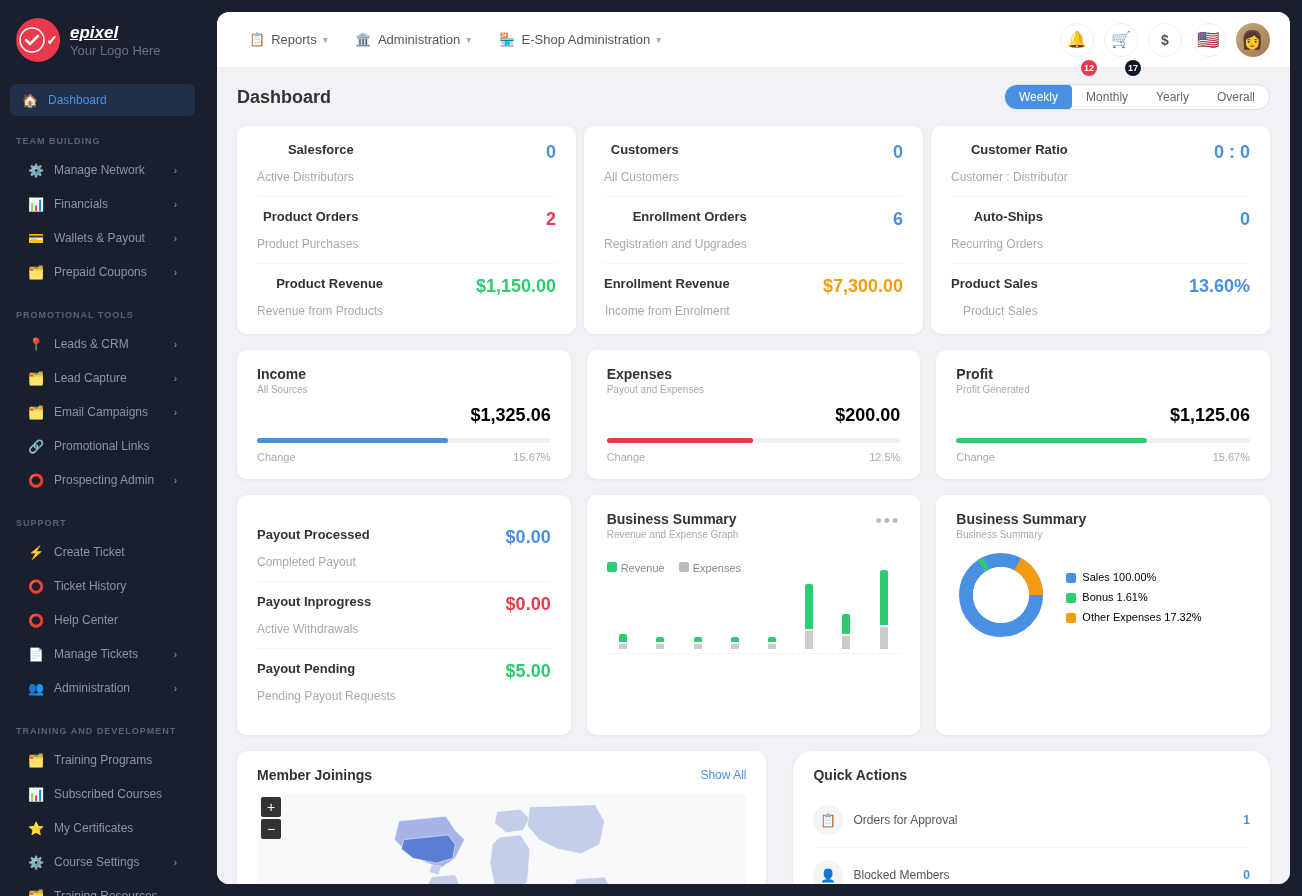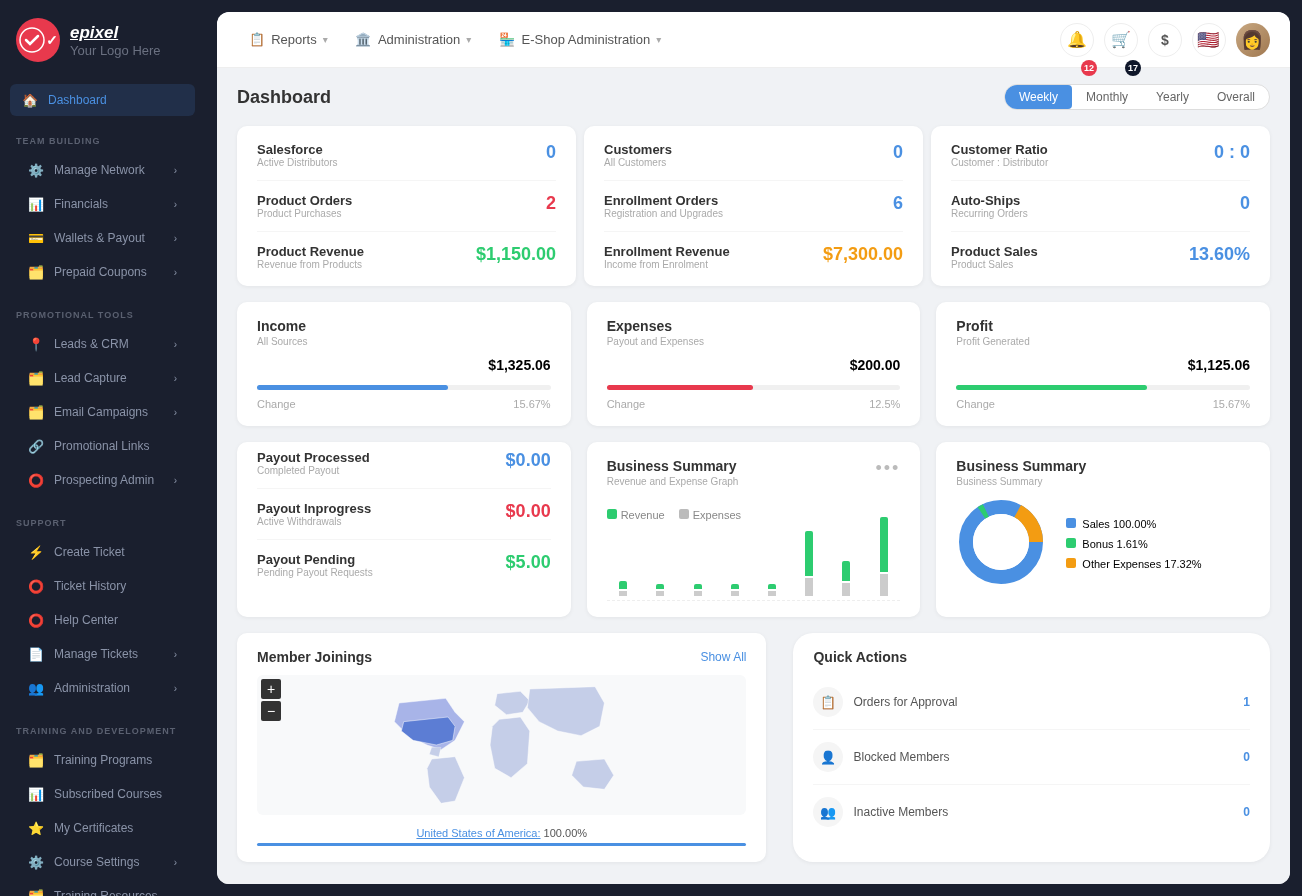--- a/index.html
+++ b/index.html
@@ -36,60 +36,60 @@
 
     
     .dashboard { flex: 1; padding: 16px 20px; overflow-y: auto; background: #f0f2f5; }
     .dashboard-header { display: flex; align-items: center; justify-content: space-between; margin-bottom: 16px; }
     .dashboard-title { font-size: 18px; font-weight: 600; color: #333; }
     .period-tabs { display: flex; gap: 0; border: 1px solid #ddd; border-radius: 20px; overflow: hidden; background: white; }
     .period-tab { padding: 5px 14px; font-size: 12px; cursor: pointer; color: #666; border: none; background: transparent; }
     .period-tab.active { background: #4a90e2; color: white; border-radius: 4px; }
 
     
-    .stats-grid { display: grid; grid-template-columns: 1fr 1fr 1fr; gap: 8px; margin-bottom: 16px; }
+    .stats-grid { display: grid; grid-template-columns: 1fr 1fr 1fr; gap: 8px; margin-bottom: 16px; text-align: right; }
     .card { background: white; border-radius: 10px; padding: 16px 20px; box-shadow: 0 1px 4px rgba(0,0,0,0.06); }
     .stat-row { display: flex; align-items: flex-start; justify-content: space-between; margin-bottom: 12px; padding-bottom: 12px; border-bottom: 1px solid #f5f5f5; }
     .stat-row:last-child { border-bottom: none; margin-bottom: 0; padding-bottom: 0; }
     .stat-label { font-size: 13px; font-weight: 600; color: #333; }
-    .stat-sub { font-size: 10px; color: #aaa; margin-top: 0; }
+    .stat-sub { font-size: 12px; color: #aaa; margin-top: 13px; }
     .stat-value { font-size: 18px; font-weight: 700; }
     .stat-value.blue { color: #4a90e2; }
     .stat-value.red { color: #e8394d; }
     .stat-value.green { color: #2dcc70; }
     .stat-value.orange { color: #f39c12; }
 
     
     .summary-grid { display: grid; grid-template-columns: 1fr 1fr 1fr; gap: 16px; margin-bottom: 16px; }
     .summary-card { background: white; border-radius: 10px; padding: 16px 20px; box-shadow: 0 1px 4px rgba(0,0,0,0.06); }
     .summary-title { font-size: 14px; font-weight: 600; color: #333; }
     .summary-sub { font-size: 10px; color: #aaa; margin-top: 2px; margin-bottom: 10px; }
-    .summary-value { font-size: 14px; font-weight: 700; text-align: right; margin-bottom: 12px; }
+    .summary-value { font-size: 18px; font-weight: 700; text-align: right; margin-bottom: 12px; }
     .progress-bar { background: #f0f0f0; border-radius: 4px; height: 5px; margin-bottom: 8px; }
     .progress-fill { height: 100%; border-radius: 4px; }
     .progress-fill.blue { background: #4a90e2; }
     .progress-fill.red { background: #e8394d; }
     .progress-fill.green { background: #2dcc70; }
     .change-row { display: flex; justify-content: space-between; font-size: 11px; color: #aaa; }
 
     
     .lower-grid { display: grid; grid-template-columns: 1fr 1fr 1fr; gap: 16px; margin-bottom: 16px; }
-    .payout-card { background: white; border-radius: 10px; padding: 8px 20px; box-shadow: 0 1px 4px rgba(0,0,0,0.06); }
+    .payout-card { background: white; border-radius: 10px; padding: 32px 20px; box-shadow: 0 1px 4px rgba(0,0,0,0.06); }
 
     
     .chart-card { background: white; border-radius: 10px; padding: 16px 20px; box-shadow: 0 1px 4px rgba(0,0,0,0.06); }
     .chart-header { display: flex; align-items: flex-start; justify-content: space-between; margin-bottom: 12px; }
     .chart-legend { display: flex; gap: 14px; font-size: 11px; color: #888; margin-bottom: 10px; }
     .legend-dot { width: 10px; height: 10px; border-radius: 2px; display: inline-block; margin-right: 4px; }
 
     
     .donut-card { background: white; border-radius: 10px; padding: 16px 20px; box-shadow: 0 1px 4px rgba(0,0,0,0.06); }
     .donut-content { display: flex; align-items: center; gap: 20px; margin-top: 10px; }
     .donut-legend { display: flex; flex-direction: column; gap: 8px; font-size: 11px; }
-    .donut-legend-item { display: flex; align-items: flex-start; gap: 6px; }
+    .donut-legend-item { display: flex; align-items: flex-end; gap: 6px; }
     .donut-legend-dot { width: 10px; height: 10px; border-radius: 2px; }
 
     
     .bottom-grid { display: grid; grid-template-columns: 1fr 0.9fr; gap: 27px; }
     .map-card { background: white; border-radius: 10px; padding: 16px 20px; box-shadow: 0 1px 4px rgba(0,0,0,0.06); }
     .map-header { display: flex; align-items: center; justify-content: space-between; margin-bottom: 10px; }
     .quick-card { background: white; border-radius: 20px; padding: 16px 20px; box-shadow: 0 1px 4px rgba(0,0,0,0.06); }
     .quick-item { display: flex; align-items: center; justify-content: space-between; padding: 12px 0; border-bottom: 1px solid #f5f5f5; font-size: 12px; color: #555; }
     .quick-item:last-child { border-bottom: none; }
     .quick-count { font-weight: 700; color: #4a90e2; }

